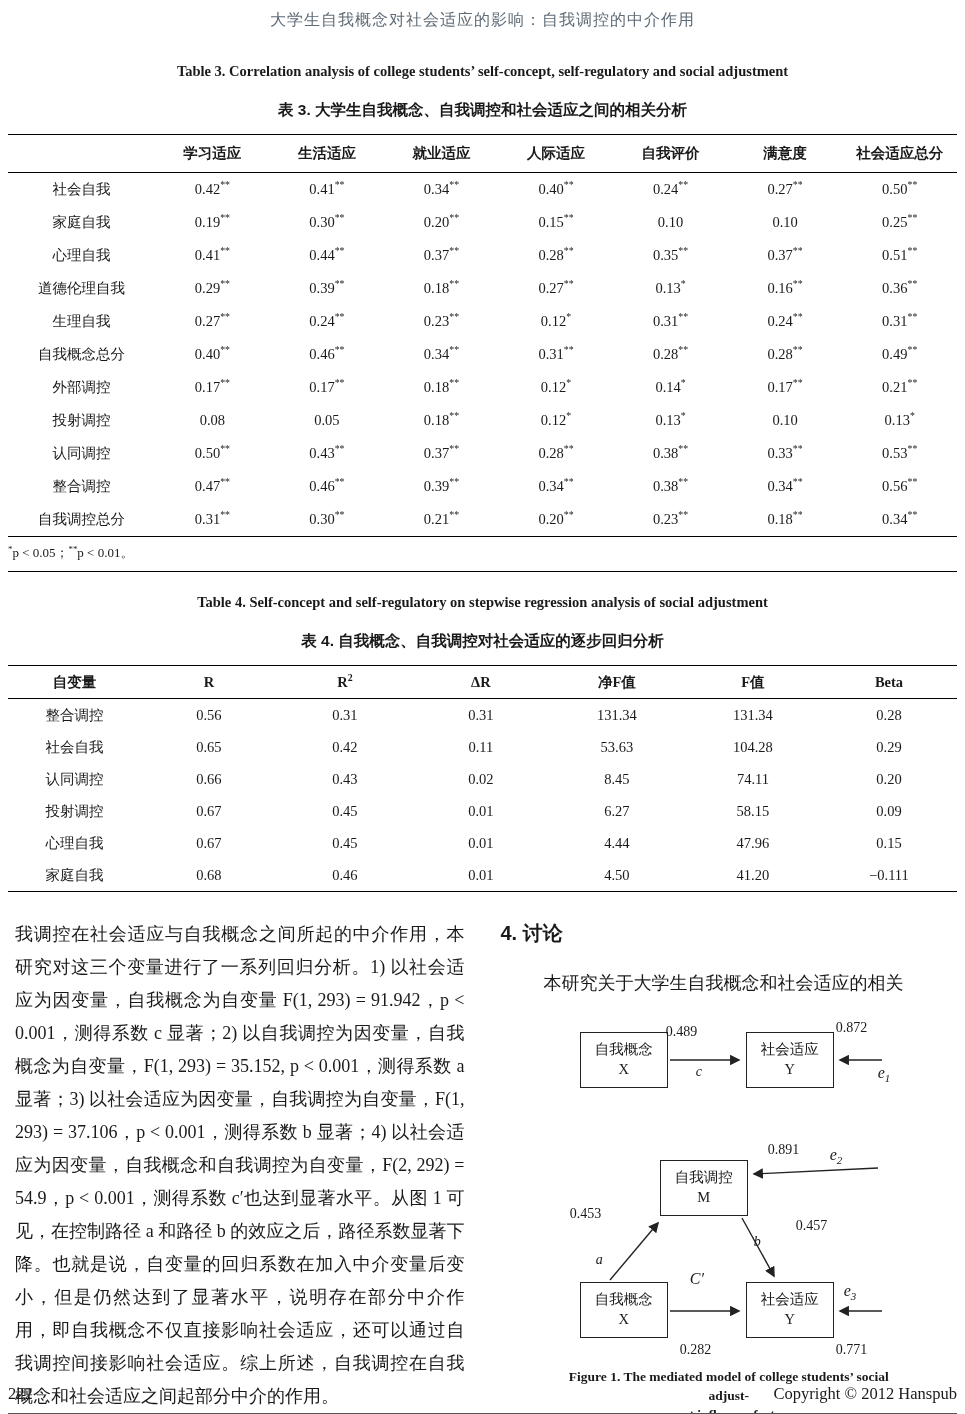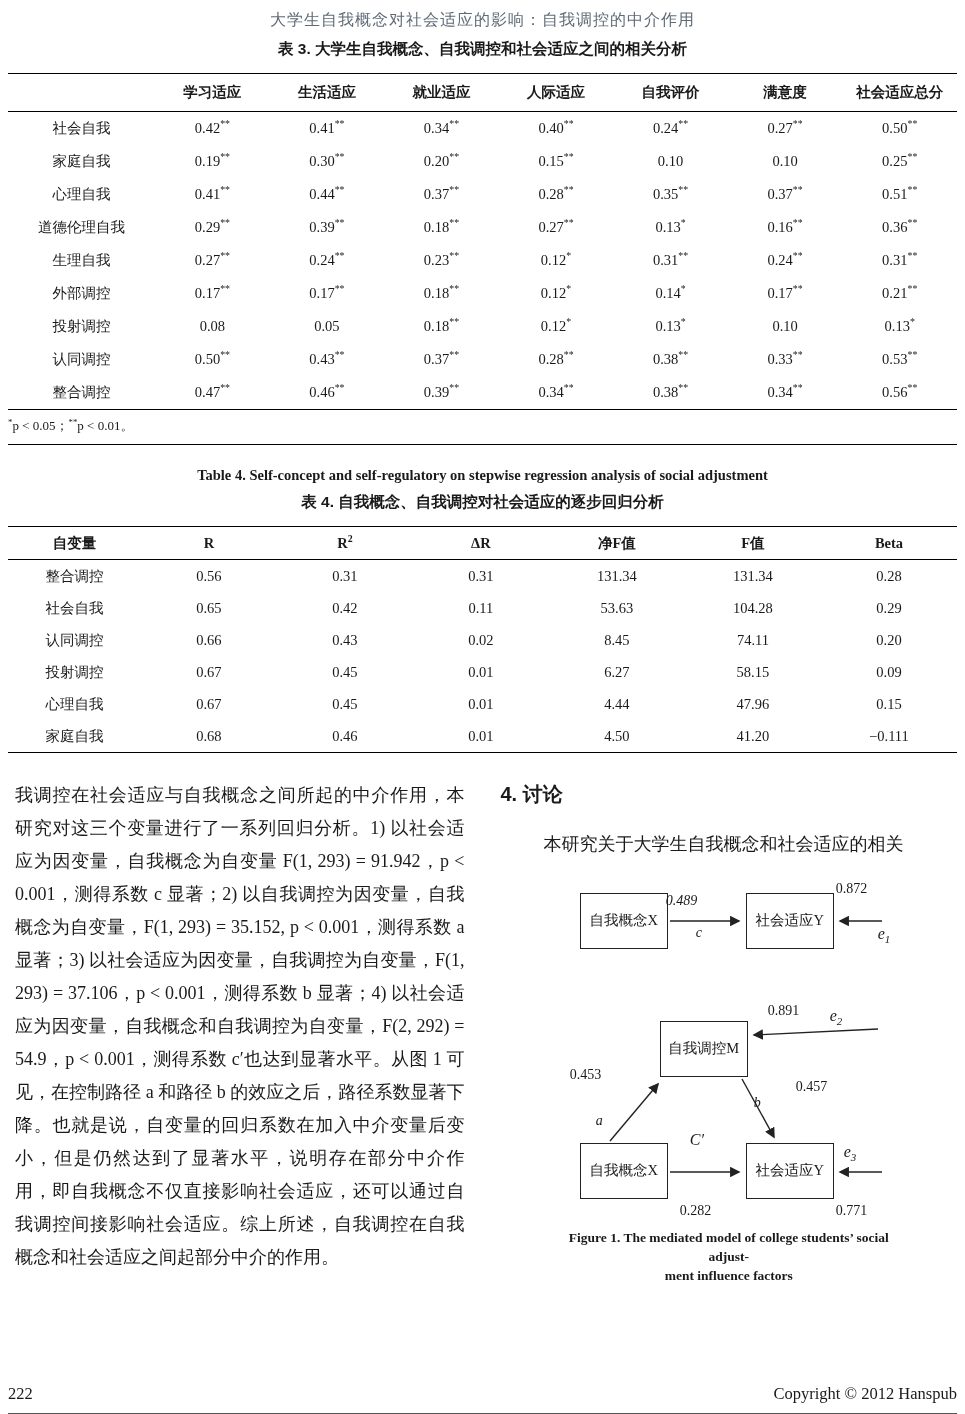--- a/index.html
+++ b/index.html
@@ -3,21 +3,21 @@
 <meta charset="utf-8">
 <style>
   * { margin:0; padding:0; box-sizing:border-box; }
   html,body { background:#ffffff; }
   body { font-family:"Liberation Serif","DejaVu Serif",serif; color:#1a1a1a; }
   .page { position:relative; width:965px; height:1414px; margin:0 auto; background:#fff; padding:8px 8px 0; overflow:hidden; }
 
   .running-title { text-align:center; font-size:16px; color:#5f6b76; margin-top:2px; letter-spacing:1px; }
 
   .tbl-title-en { text-align:center; font-weight:bold; font-size:14.5px; margin-top:32px; }
-  .tbl-title-cn { text-align:center; font-weight:bold; font-size:15.5px; margin-top:8px; font-family:"Liberation Sans","DejaVu Sans",sans-serif; }
+  .tbl-title-cn { text-align:center; font-weight:bold; font-size:15.5px; margin-top:20px; font-family:"Liberation Sans","DejaVu Sans",sans-serif; }
 
   table.tbl { width:100%; border-collapse:collapse; table-layout:fixed; margin-top:13px; font-size:14.5px; }
   table.tbl thead tr { border-top:1.5px solid #000; border-bottom:1px solid #000; }
   table.tbl tbody tr:last-child { border-bottom:1.5px solid #000; }
   table.tbl th { font-weight:bold; padding:9px 2px; text-align:center; }
   table.tbl td { padding:7px 2px; text-align:center; }
   table.t3 th:first-child { width:15.5%; }
   table.t4 th:first-child { width:14%; }
   table.t4 td, table.t4 th { padding-top:6.5px; padding-bottom:6.5px; }
   sup { font-size:0.68em; vertical-align:super; line-height:0; }
@@ -29,21 +29,21 @@
   .col { flex:1 1 0; min-width:0; }
   .body-text { font-size:18px; line-height:33px; text-align:justify;margin-left:7px; }
   .indent { text-indent:2em; }
   .section-heading { font-size:20px; font-weight:bold; font-family:"Liberation Sans","DejaVu Sans",sans-serif; margin:2px 0 20px; }
 
   .figure { width:334px; margin:20px auto 0; }
   .fig-canvas { position:relative; width:322px; height:348px; margin:0 auto; }
   .fig-svg { position:absolute; left:0; top:0; width:322px; height:348px; }
   .fig-svg line { stroke:#222; stroke-width:1.4; }
   .fbox { position:absolute; width:88px; height:56px; border:1.6px solid #222; background:#fff;
-          display:flex; align-items:center; justify-content:center;
+          display:flex; flex-direction:column; align-items:center; justify-content:center;
           font-size:14.5px; line-height:1.35; }
   .fb-tl { left:12px; top:12px; }
   .fb-tr { left:178px; top:12px; }
   .fb-m  { left:92px;  top:140px; }
   .fb-bl { left:12px; top:262px; }
   .fb-br { left:178px; top:262px; }
   .flabel { position:absolute; font-size:14px; white-space:nowrap; }
   .it { font-style:italic; }
   .big { font-size:16px; }
 
@@ -53,20 +53,21 @@
             font-size:16.5px; padding-bottom:9px; border-bottom:1.5px solid #555; }
 </style>
 </head>
 <body>
 
 <div class="page">
 
   <div class="running-title">大学生自我概念对社会适应的影响：自我调控的中介作用</div>
 
   <div>
+    <div class="tbl-title-en">Table 3. Correlation analysis of college students’ self-concept, self-regulatory and social adjustment</div>
     <div class="tbl-title-cn">表 3. 大学生自我概念、自我调控和社会适应之间的相关分析</div>
     <table class="tbl t3">
       <thead>
         <tr>
             <th></th>
             <th>学习适应</th>
             <th>生活适应</th>
             <th>就业适应</th>
             <th>人际适应</th>
             <th>自我评价</th>
@@ -119,20 +120,30 @@
             <td>生理自我</td>
             <td>0.27<sup>**</sup></td>
             <td>0.24<sup>**</sup></td>
             <td>0.23<sup>**</sup></td>
             <td>0.12<sup>*</sup></td>
             <td>0.31<sup>**</sup></td>
             <td>0.24<sup>**</sup></td>
             <td>0.31<sup>**</sup></td>
           </tr>
           <tr>
+            <td>自我概念总分</td>
+            <td>0.40<sup>**</sup></td>
+            <td>0.46<sup>**</sup></td>
+            <td>0.34<sup>**</sup></td>
+            <td>0.31<sup>**</sup></td>
+            <td>0.28<sup>**</sup></td>
+            <td>0.28<sup>**</sup></td>
+            <td>0.49<sup>**</sup></td>
+          </tr>
+          <tr>
             <td>外部调控</td>
             <td>0.17<sup>**</sup></td>
             <td>0.17<sup>**</sup></td>
             <td>0.18<sup>**</sup></td>
             <td>0.12<sup>*</sup></td>
             <td>0.14<sup>*</sup></td>
             <td>0.17<sup>**</sup></td>
             <td>0.21<sup>**</sup></td>
           </tr>
           <tr>
@@ -157,20 +168,30 @@
           </tr>
           <tr>
             <td>整合调控</td>
             <td>0.47<sup>**</sup></td>
             <td>0.46<sup>**</sup></td>
             <td>0.39<sup>**</sup></td>
             <td>0.34<sup>**</sup></td>
             <td>0.38<sup>**</sup></td>
             <td>0.34<sup>**</sup></td>
             <td>0.56<sup>**</sup></td>
+          </tr>
+          <tr>
+            <td>自我调控总分</td>
+            <td>0.31<sup>**</sup></td>
+            <td>0.30<sup>**</sup></td>
+            <td>0.21<sup>**</sup></td>
+            <td>0.20<sup>**</sup></td>
+            <td>0.23<sup>**</sup></td>
+            <td>0.18<sup>**</sup></td>
+            <td>0.34<sup>**</sup></td>
           </tr>
         </tbody>
     </table>
     <div class="footnote"><sup>*</sup>p &lt; 0.05；<sup>**</sup>p &lt; 0.01。</div>
   </div>
 
   <div>
     <div class="tbl-title-en" style="margin-top:22px;">Table 4. Self-concept and self-regulatory on stepwise regression analysis of social adjustment</div>
     <div class="tbl-title-cn">表 4. 自我概念、自我调控对社会适应的逐步回归分析</div>
     <table class="tbl t4">
@@ -285,21 +306,21 @@
           </div>
           <div class="fbox fb-bl">
             <span>自我概念</span>
             <span>X</span>
           </div>
           <div class="fbox fb-br">
             <span>社会适应</span>
             <span>Y</span>
           </div>
 
-          <span class="flabel" style="left:98px;top:12px;font-style:italic;">0.489</span>
+          <span class="flabel" style="left:98px;top:4px;">0.489</span>
           <span class="flabel it" style="left:128px;top:44px;">c</span>
           <span class="flabel" style="left:268px;top:0;">0.872</span>
           <span class="flabel it big" style="left:278px;top:44px;margin-left:32px;">e<sub>1</sub></span>
           <span class="flabel" style="left:200px;top:122px;">0.891</span>
           <span class="flabel it big" style="left:262px;top:126px;">e<sub>2</sub></span>
           <span class="flabel" style="left:2px;top:186px;">0.453</span>
           <span class="flabel it" style="left:28px;top:232px;">a</span>
           <span class="flabel it" style="left:186px;top:214px;">b</span>
           <span class="flabel" style="left:228px;top:198px;">0.457</span>
           <span class="flabel it big" style="left:122px;top:250px;">C′</span>

